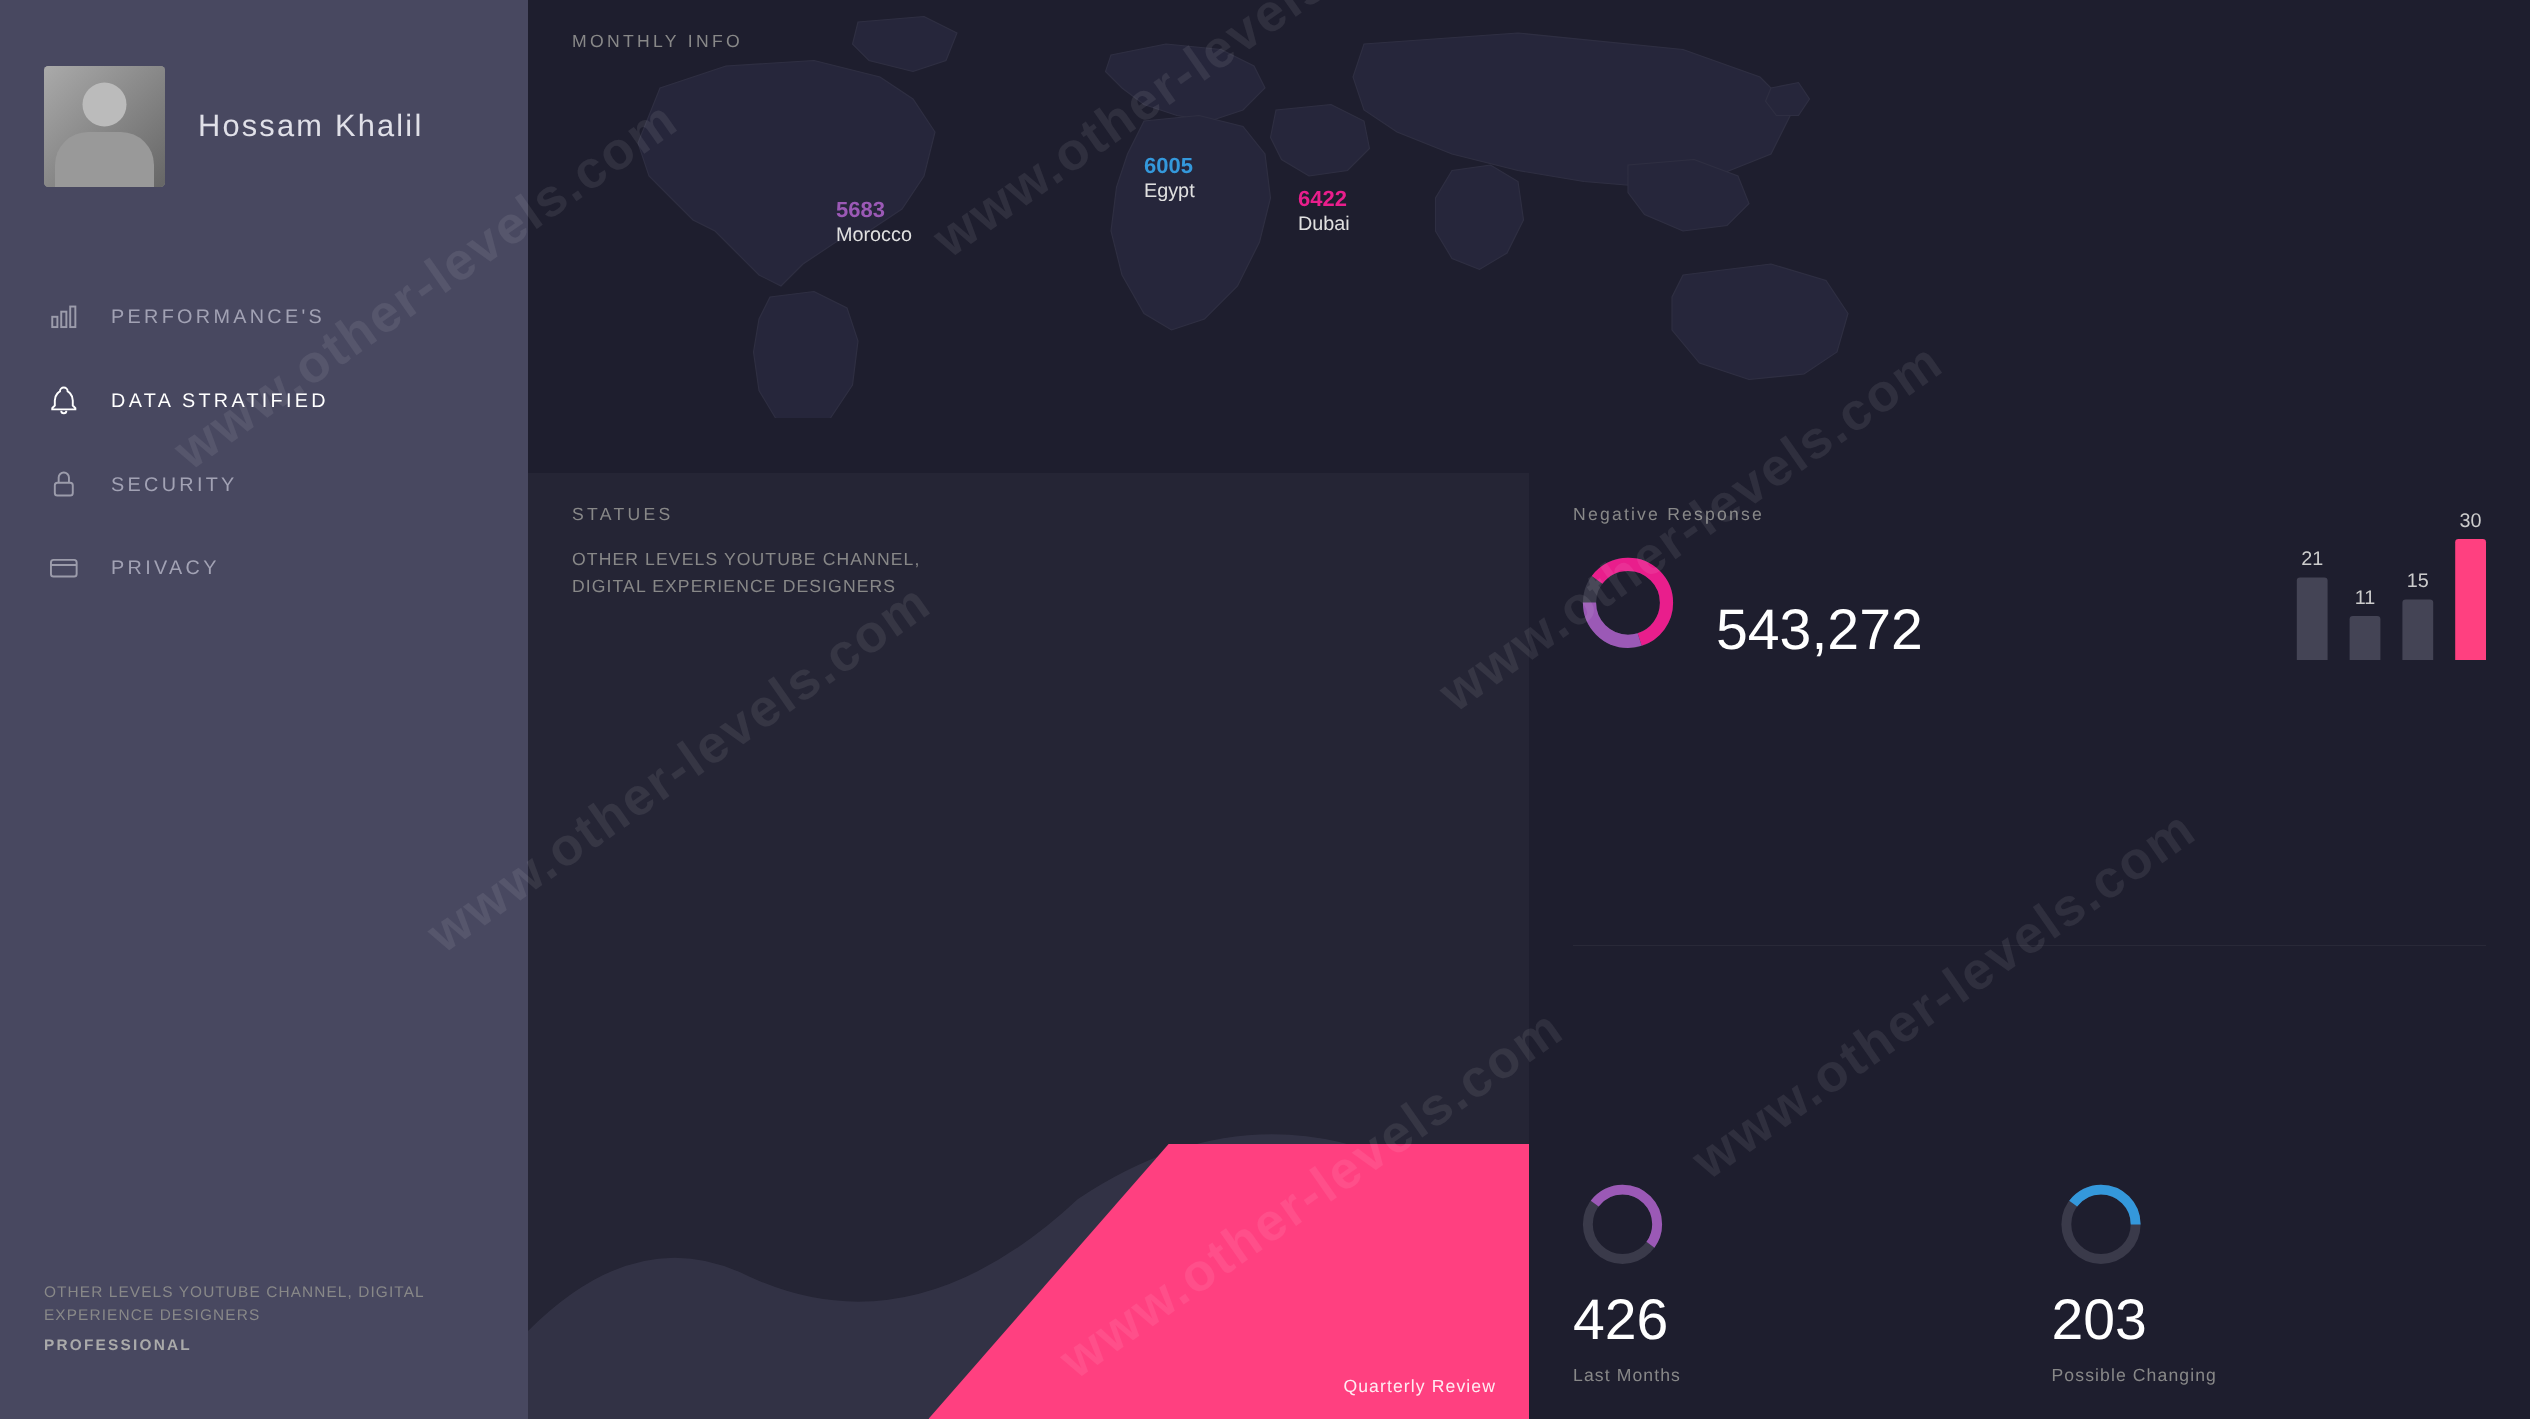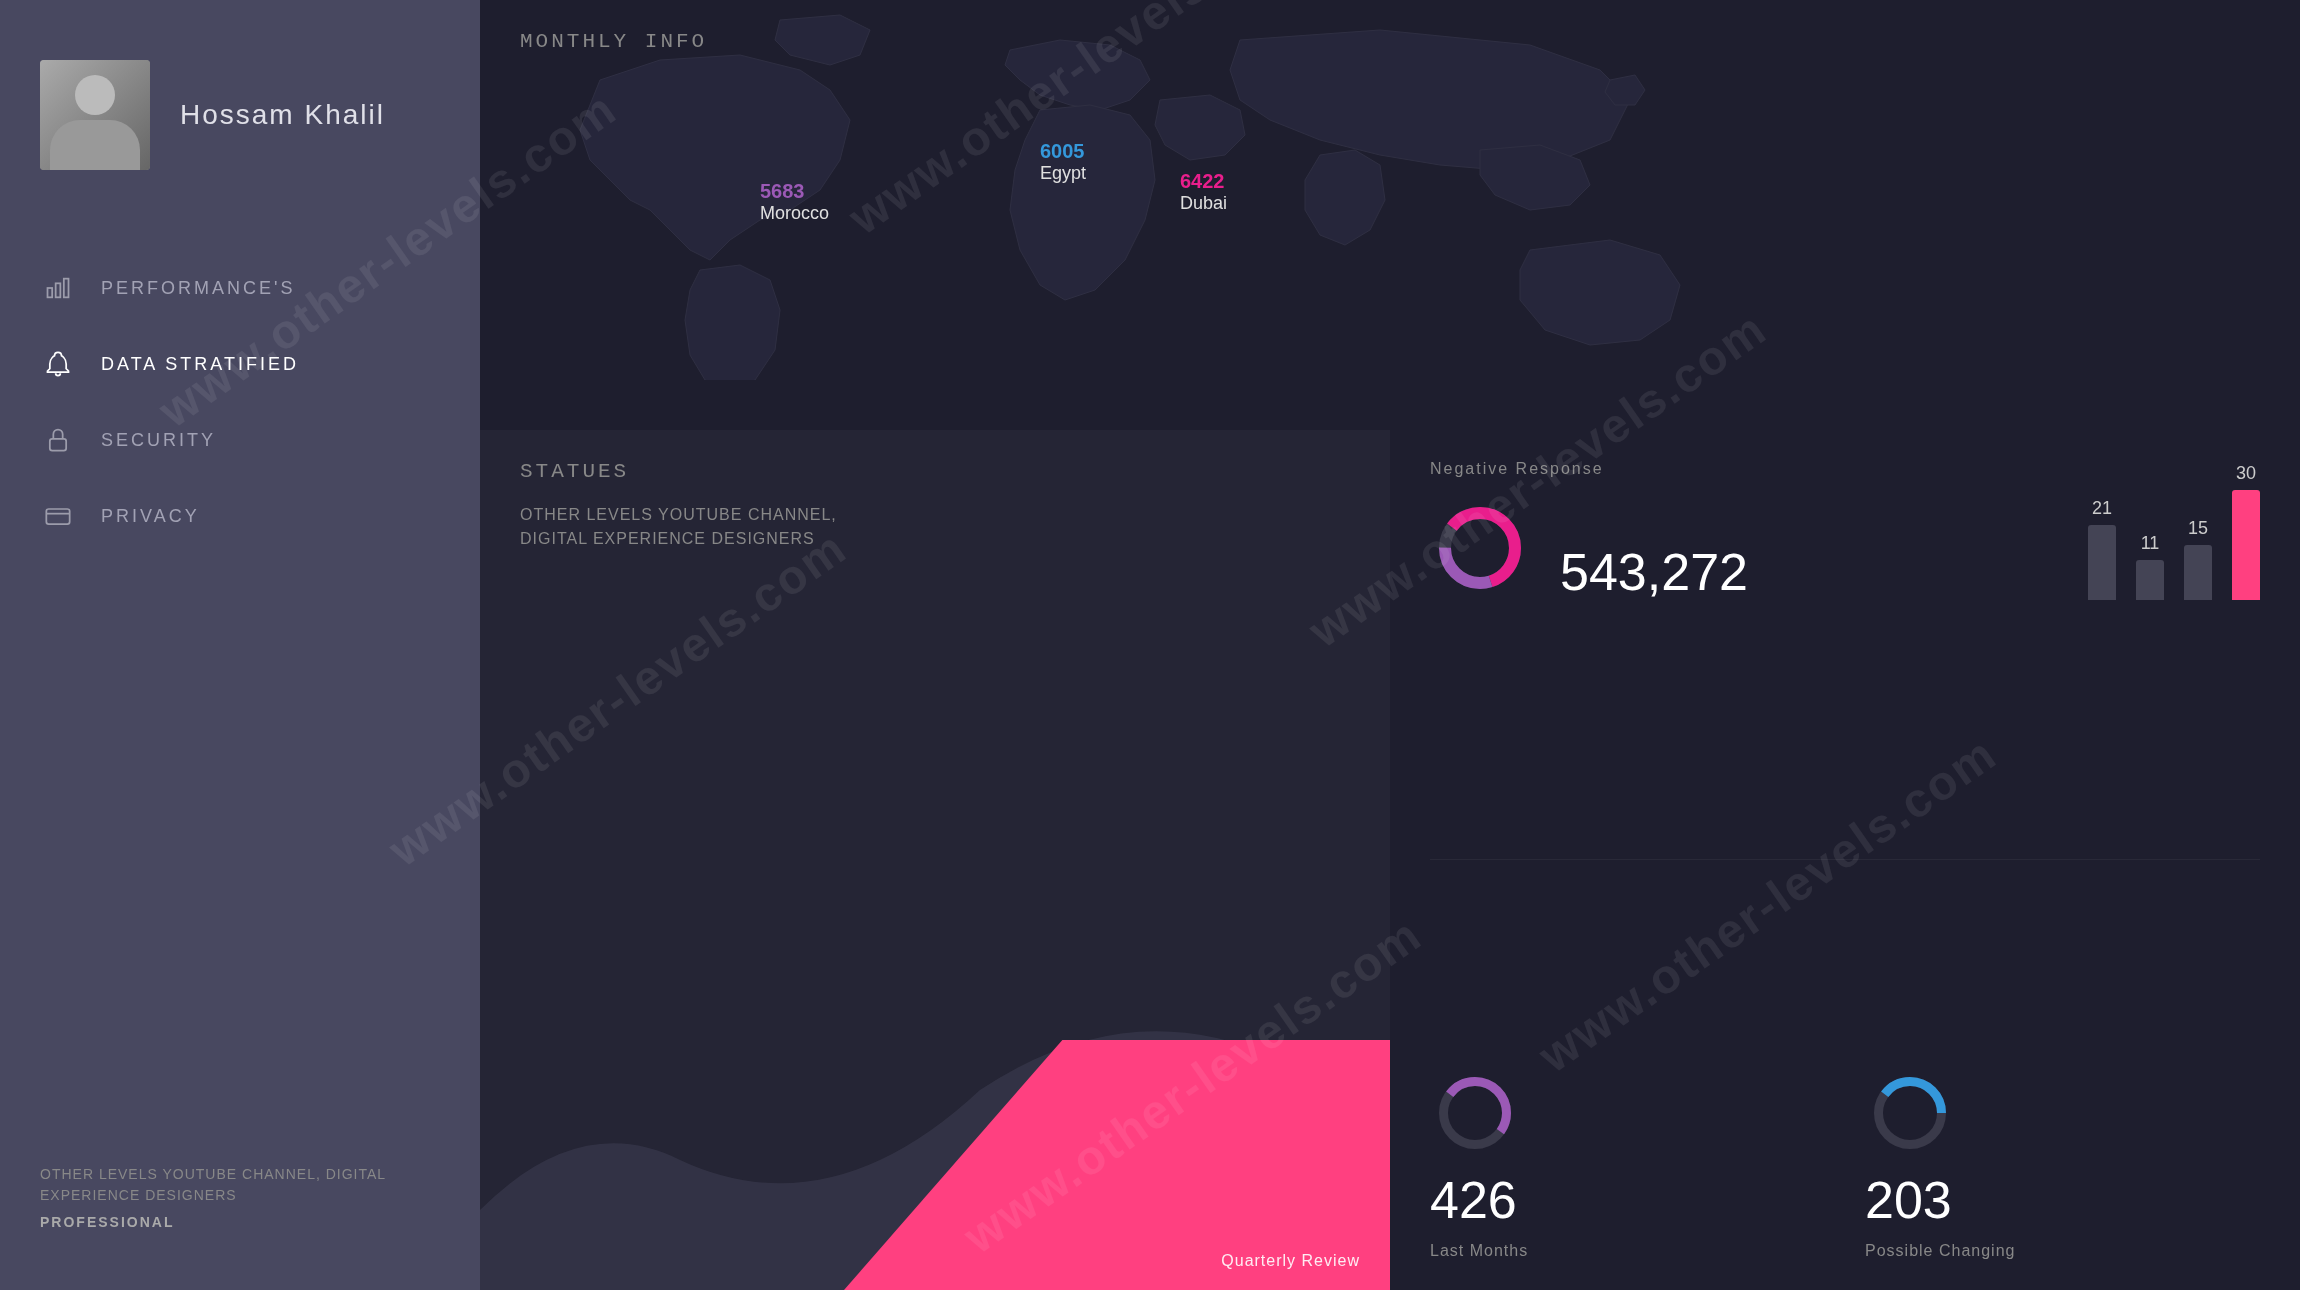--- a/index.html
+++ b/index.html
@@ -165,26 +165,25 @@
     
     .map-section {
       grid-column: 1 / 3;
       grid-row: 1;
       background: #1e1e2e;
       position: relative;
       padding: 30px 40px;
       overflow: hidden;
     }
     .section-label {
-      font-size: 21px;
+      font-size: 16px;
       letter-spacing: 3px;
       color: #888;
       text-transform: uppercase;
       margin-bottom: 20px;
-      font-family: Liberation Mono, monospace;
     }
 
     
     .world-map {
       position: absolute;
       top: 0; left: 0; right: 0; bottom: 0;
       opacity: 0.3;
     }
 
     .map-pin {

